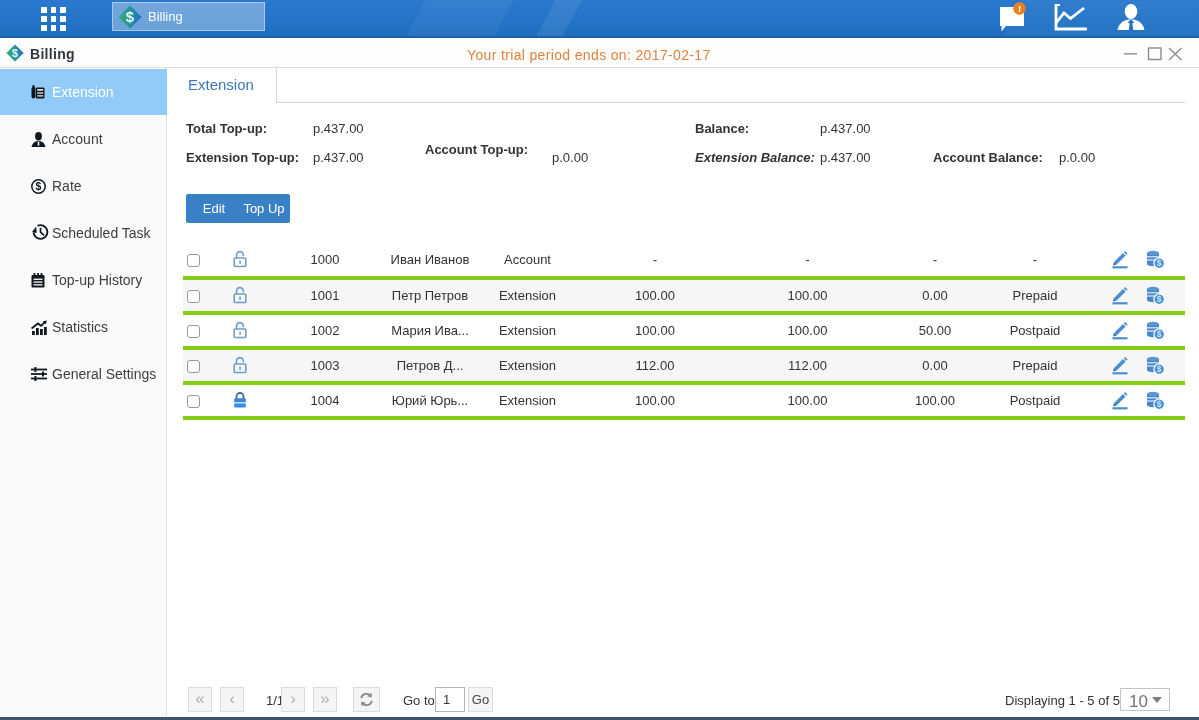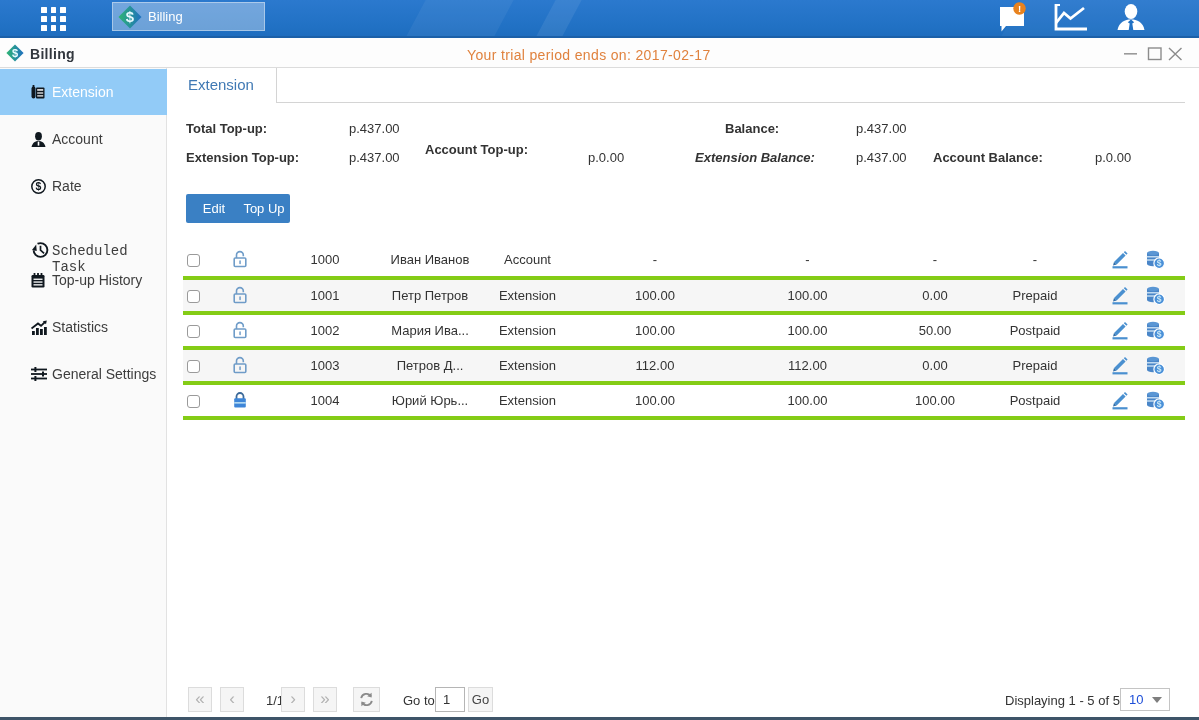--- a/index.html
+++ b/index.html
@@ -28,21 +28,21 @@
 .sitem { position:absolute; left:0; width:167px; height:46px; color:#3d3d3d; font-size:14px; }
 .sitem .ic { position:absolute; left:31px; top:16px; }
 .sitem .tx { position:absolute; left:52px; top:15px; }
 .sitem.sel { background:#92cbf7; color:#fff; }
 .tabline { position:absolute; left:167px; top:102px; width:1018px; height:1px; background:#d4d4d4; }
 .activetab { position:absolute; left:167px; top:68px; width:110px; height:35px; background:#fff; border-right:1px solid #d4d4d4; z-index:2; }
 .activetab span { position:absolute; left:21px; top:8px; color:#4079b4; font-size:15px; }
 
 
 .lbl { position:absolute; font-size:13px; font-weight:bold; color:#333; }
-.val { position:absolute; font-size:13px; color:#333;margin-left:36px; }
+.val { position:absolute; font-size:13px; color:#333; }
 
 
 .btn { position:absolute; top:194px; height:29px; background:#3a80c4; color:#fff; font-size:13px; border-radius:2px; text-align:center; line-height:29px; }
 
 
 .tbl { position:absolute; left:183px; top:243px; width:1002px; border-collapse:collapse; table-layout:fixed; font-size:13px; color:#333; }
 .tbl th { font-weight:normal; height:34px; border-top:1px solid #e0e0e0; border-bottom:1px solid #e0e0e0; text-align:center; color:#333; }
 .tbl td { height:35px; text-align:center; border-bottom:4px solid #84cc16; }
 .tbl tr.alt td { background:#f6f6f6; }
 .cb { display:inline-block; width:13px; height:13px; border:1px solid #9a9a9a; border-radius:3px; background:#fff; vertical-align:middle; position:relative; left:-3px; }
@@ -143,21 +143,21 @@
   </svg>
   <span class="tx">Account</span>
 </div>
 <div class="sitem" style="top:163px;">
   <svg class="ic" width="15" height="15" viewBox="0 0 15 15">
     <circle cx="7.5" cy="7.5" r="6.7" fill="none" stroke="#10181f" stroke-width="1.5"></circle>
     <text x="7.5" y="11.4" font-size="10.5" font-weight="bold" fill="#10181f" text-anchor="middle" font-family="Liberation Sans">$</text>
   </svg>
   <span class="tx">Rate</span>
 </div>
-<div class="sitem" style="top:228px;font-family:Liberation Mono, monospace;">
+<div class="sitem" style="top:210px;">
   <svg class="ic" style="top:13px" width="18" height="18" viewBox="0 0 18 18">
     <circle cx="9.5" cy="9" r="6.9" fill="none" stroke="#10181f" stroke-width="1.9"></circle>
     <path d="M9.5 9 L5.0 -0.5 L-1 9.5 Z" fill="#fafafa"></path>
     <path d="M1.0 9.0 L5.2 3.4 L5.7 9.9 Z" fill="#10181f"></path>
     <path d="M9.5 4.7 V9.2 L13.1 12.3" stroke="#10181f" stroke-width="1.7" fill="none"></path>
   </svg>
   <span class="tx">Scheduled Task</span>
 </div>
 <div class="sitem" style="top:257px;">
   <svg class="ic" width="14" height="15" viewBox="0 0 14 15">
@@ -194,21 +194,21 @@
   <span class="tx">General Settings</span>
 </div>
 
 <div class="tabline"></div>
 <div class="activetab">
     <span>Extension</span>
   </div>
 
 <div class="lbl" style="left:186px; top:121px;">Total Top-up:</div>
 <div class="val" style="left:313px; top:121px;">p.437.00</div>
-<div class="lbl" style="left:695px; top:121px;margin-left:30px;">Balance:</div>
+<div class="lbl" style="left:695px; top:121px;">Balance:</div>
 <div class="val" style="left:820px; top:121px;">p.437.00</div>
 <div class="lbl" style="left:186px; top:150px;">Extension Top-up:</div>
 <div class="val" style="left:313px; top:150px;">p.437.00</div>
 <div class="lbl" style="left:425px; top:142px;">Account Top-up:</div>
 <div class="val" style="left:552px; top:150px;">p.0.00</div>
 <div class="lbl" style="left:695px; top:150px;font-style:italic;">Extension Balance:</div>
 <div class="val" style="left:820px; top:150px;">p.437.00</div>
 <div class="lbl" style="left:933px; top:150px;">Account Balance:</div>
 <div class="val" style="left:1059px; top:150px;">p.0.00</div>
 
@@ -381,17 +381,17 @@
 <path d="M2.2 6.2 A5.3 5.3 0 0 1 12 4.5" fill="none" stroke="#8a8a8a" stroke-width="1.8"></path>
 <path d="M12.8 8.8 A5.3 5.3 0 0 1 3 10.5" fill="none" stroke="#8a8a8a" stroke-width="1.8"></path>
 <path d="M12.6 0.8 L12.6 5.4 L8.2 4.2 Z" fill="#8a8a8a"></path>
 <path d="M2.4 14.2 L2.4 9.6 L6.8 10.8 Z" fill="#8a8a8a"></path>
 </svg></div>
 <div class="pgtext" style="left:391px; top:693px;">Go to</div>
 <div class="goinput">1</div>
 <div class="gobtn">Go</div>
 <div class="pgtext" style="left:993px; top:693px;">Displaying 1 - 5 of 5</div>
 <div class="ddl">
-    <span style="position:absolute; left:8px; top:3px; font-size:13px; color:#1d4ed8;">10</span>
+    <span style="position:absolute; left:8px; top:3px; font-size:17px; color:#737373;">10</span>
   <span style="position:absolute; right:7px; top:8px; width:0; height:0; border-left:5px solid transparent; border-right:5px solid transparent; border-top:6px solid #7e7e7e;"></span>
 </div>
 
 <div class="abs footer"></div>
 
 </body></html>

